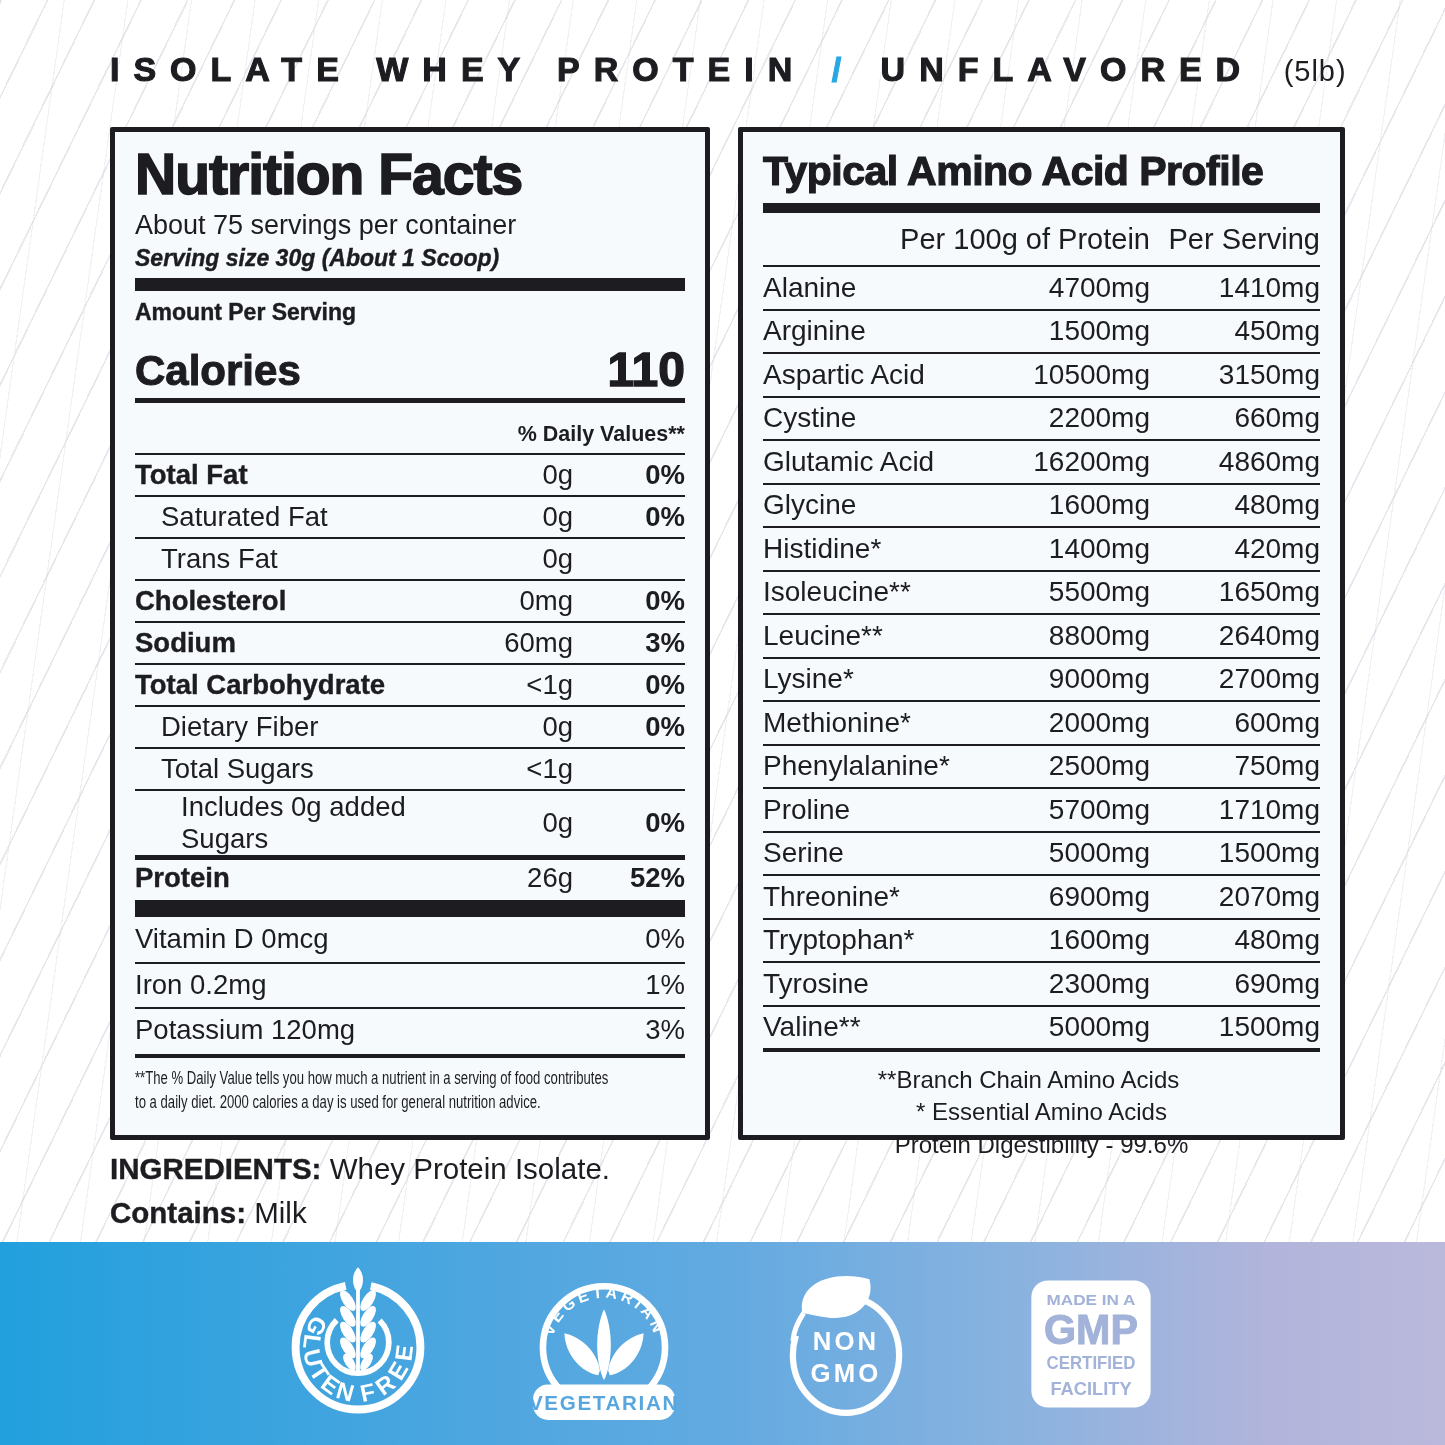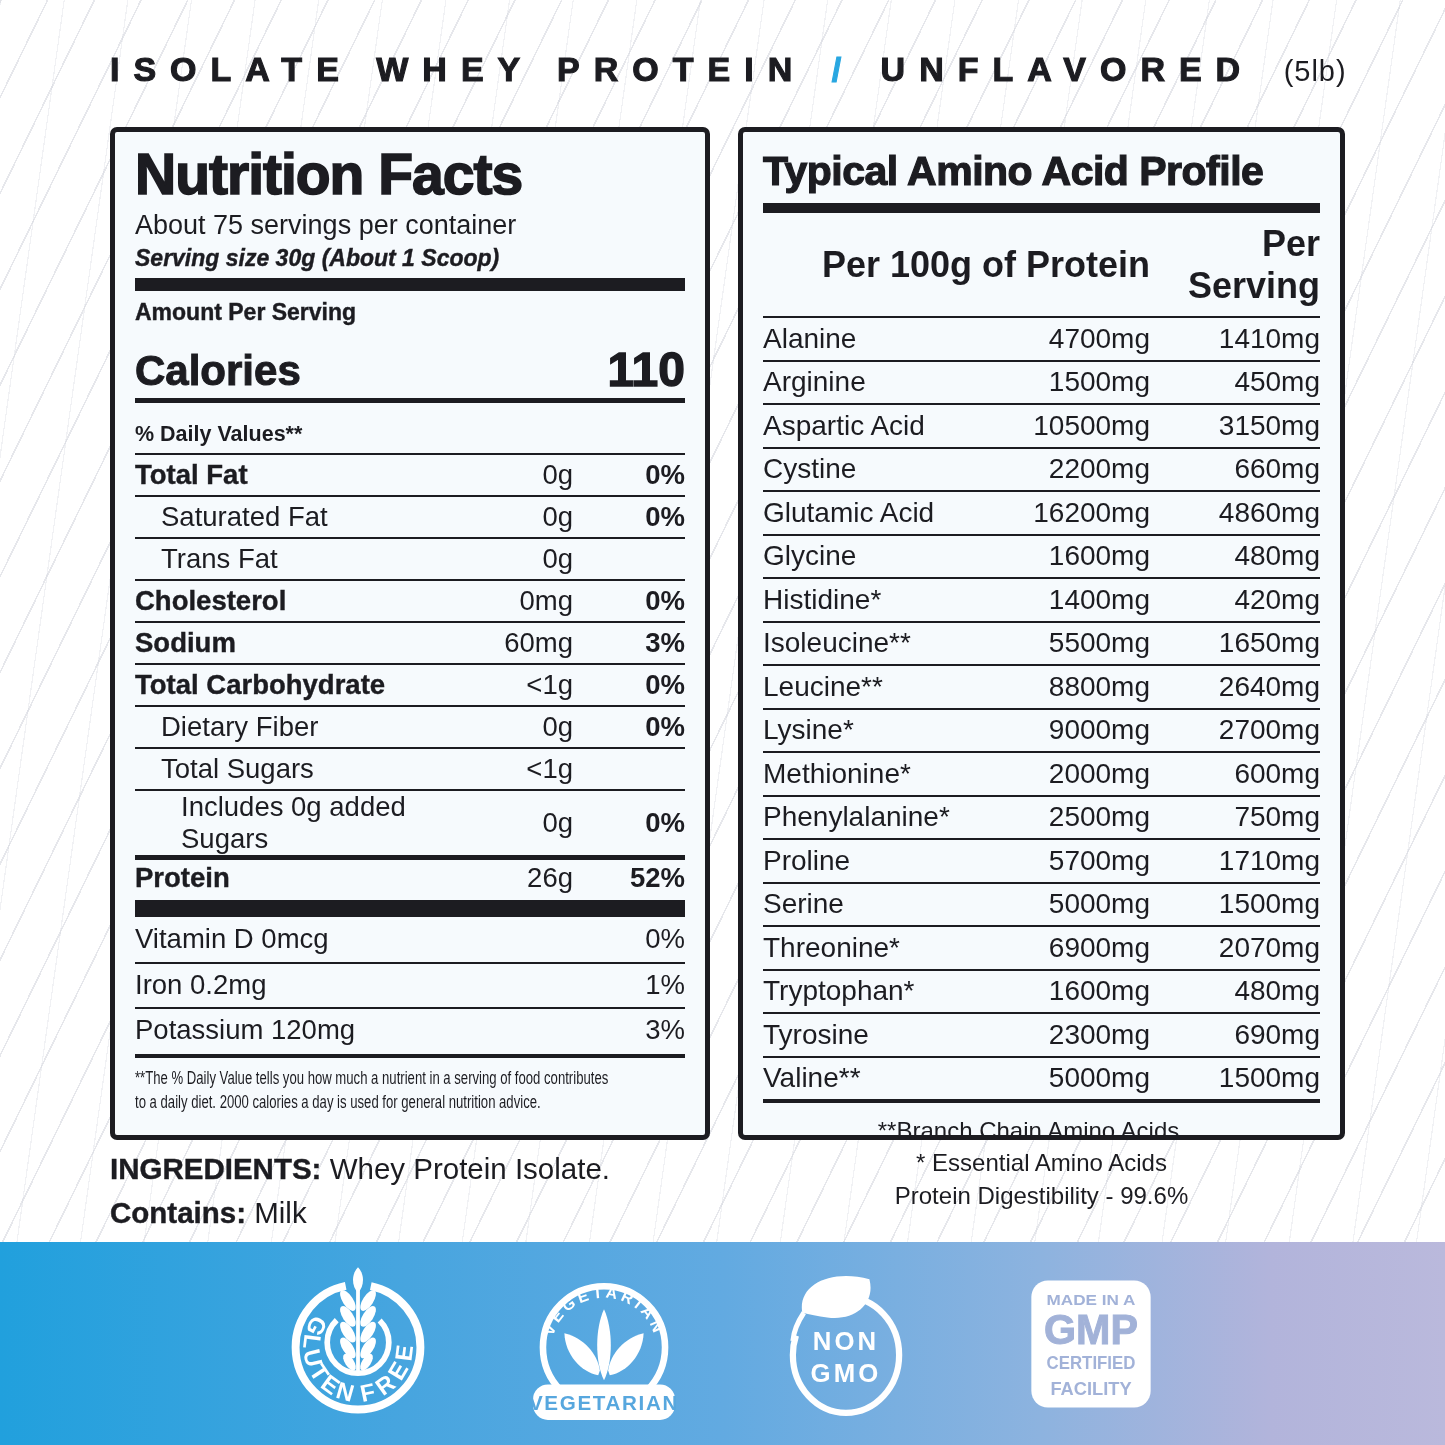--- a/index.html
+++ b/index.html
@@ -19,42 +19,42 @@
     position:absolute; left:110px; top:50px; white-space:nowrap;
     font-weight:bold; font-size:34px; letter-spacing:14px;
   }
   .t-main { -webkit-text-stroke:1.1px var(--ink); color:var(--ink); }
   .t-slash { color:var(--accent-blue); -webkit-text-stroke:1.1px var(--accent-blue); margin:0 2px; }
   .t-size { font-size:29px; letter-spacing:1px; font-weight:normal; margin-left:6px; }
 
   
   .panel {
     position:absolute; top:127px; height:1013px;
-    background:var(--panel-bg); border:5px solid var(--ink); border-radius:7px;
+    background:var(--panel-bg); border:5px solid var(--ink); border-radius:2px;
     padding:10px 20px 12px 20px;
   }
   .p-left  { left:110px; width:600px; }
   .p-right { left:738px; width:607px; }
 
   .bar { background:var(--ink); width:100%; }
   .bar-13 { height:13px; margin:6px 0 8px; }
   .bar-17 { height:17px; margin:3px 0 0; }
   .bar-10 { height:10px; margin:8px 0 2px; }
 
   
   .nf-title { font-size:57px; font-weight:bold; letter-spacing:-1px;
               -webkit-text-stroke:1.6px var(--ink); line-height:1.08; margin-top:2px; }
   .nf-servings { font-size:27px; margin-top:4px; }
   .nf-serving-size { font-size:23px; font-weight:bold; margin:4px 0 4px;font-style:italic; -webkit-text-stroke:.4px var(--ink); }
   .nf-aps { font-size:23px; font-weight:bold; margin-top:6px; -webkit-text-stroke:.4px var(--ink); }
   .nf-cal-row { display:flex; align-items:flex-end; height:66px; }
   .nf-cal-label { font-size:42px; font-weight:bold; -webkit-text-stroke:1px var(--ink); line-height:1; }
   .nf-cal-value { margin-left:auto; font-size:48px; font-weight:bold; -webkit-text-stroke:1.4px var(--ink); line-height:.9; }
   .rule-5 { border-top:5px solid var(--ink); margin-top:6px; }
-  .nf-dv-header { text-align:left; font-size:21.5px; font-weight:bold; padding:19px 0 6px; }
+  .nf-dv-header { text-align:right; font-size:21.5px; font-weight:bold; padding:19px 0 6px; }
 
   .nf-row { display:grid; grid-template-columns:1fr 95px 112px; align-items:center;
             min-height:42px; border-top:2px solid var(--ink); font-size:27.5px; }
   .nf-row:last-child { border-top-width:5px; }
   .nf-row .c-amt { text-align:right; }
   .nf-row .c-dv  { text-align:right; font-weight:bold; }
   .nf-row.bold .c-name { font-weight:bold; -webkit-text-stroke:.4px var(--ink); }
   .nf-row.ind-1 .c-name { padding-left:26px; }
   .nf-row.ind-2 .c-name { padding-left:46px; }
 
@@ -64,21 +64,21 @@
   .vit-row .c-dv { text-align:right; }
 
   .nf-footnote { border-top:4px solid var(--ink); margin-top:2px; padding-top:8px; }
   .nf-footnote-inner { font-size:17.5px; line-height:1.38; width:134%;
                        transform:scaleX(.75); transform-origin:0 50%; }
 
   
   .aa-title { font-size:41px; font-weight:bold; letter-spacing:-.5px;
               -webkit-text-stroke:1.2px var(--ink); margin-top:6px; }
   .aa-grid { display:grid; grid-template-columns:auto 1fr 170px; align-items:center; }
-  .aa-header { font-size:36px; padding:8px 0 9px;font-weight:bold; }
+  .aa-header { font-size:29px; padding:8px 0 9px; }
   .aa-header span:nth-child(2), .aa-header span:nth-child(3) { text-align:right; }
   .aa-row { min-height:43.5px; border-top:2px solid var(--ink); font-size:28px; }
   .aa-row .c-p100 { text-align:right; }
   .aa-row .c-srv  { text-align:right; }
   #aa-rows { border-bottom:4px solid var(--ink); }
   .aa-footnotes { text-align:center; margin-top:12px; font-size:24px; line-height:1.35; }
   .aa-fn1 span { display:inline-block; }
   .aa-fn1 span:first-child { margin-right:26px; }
 
   

